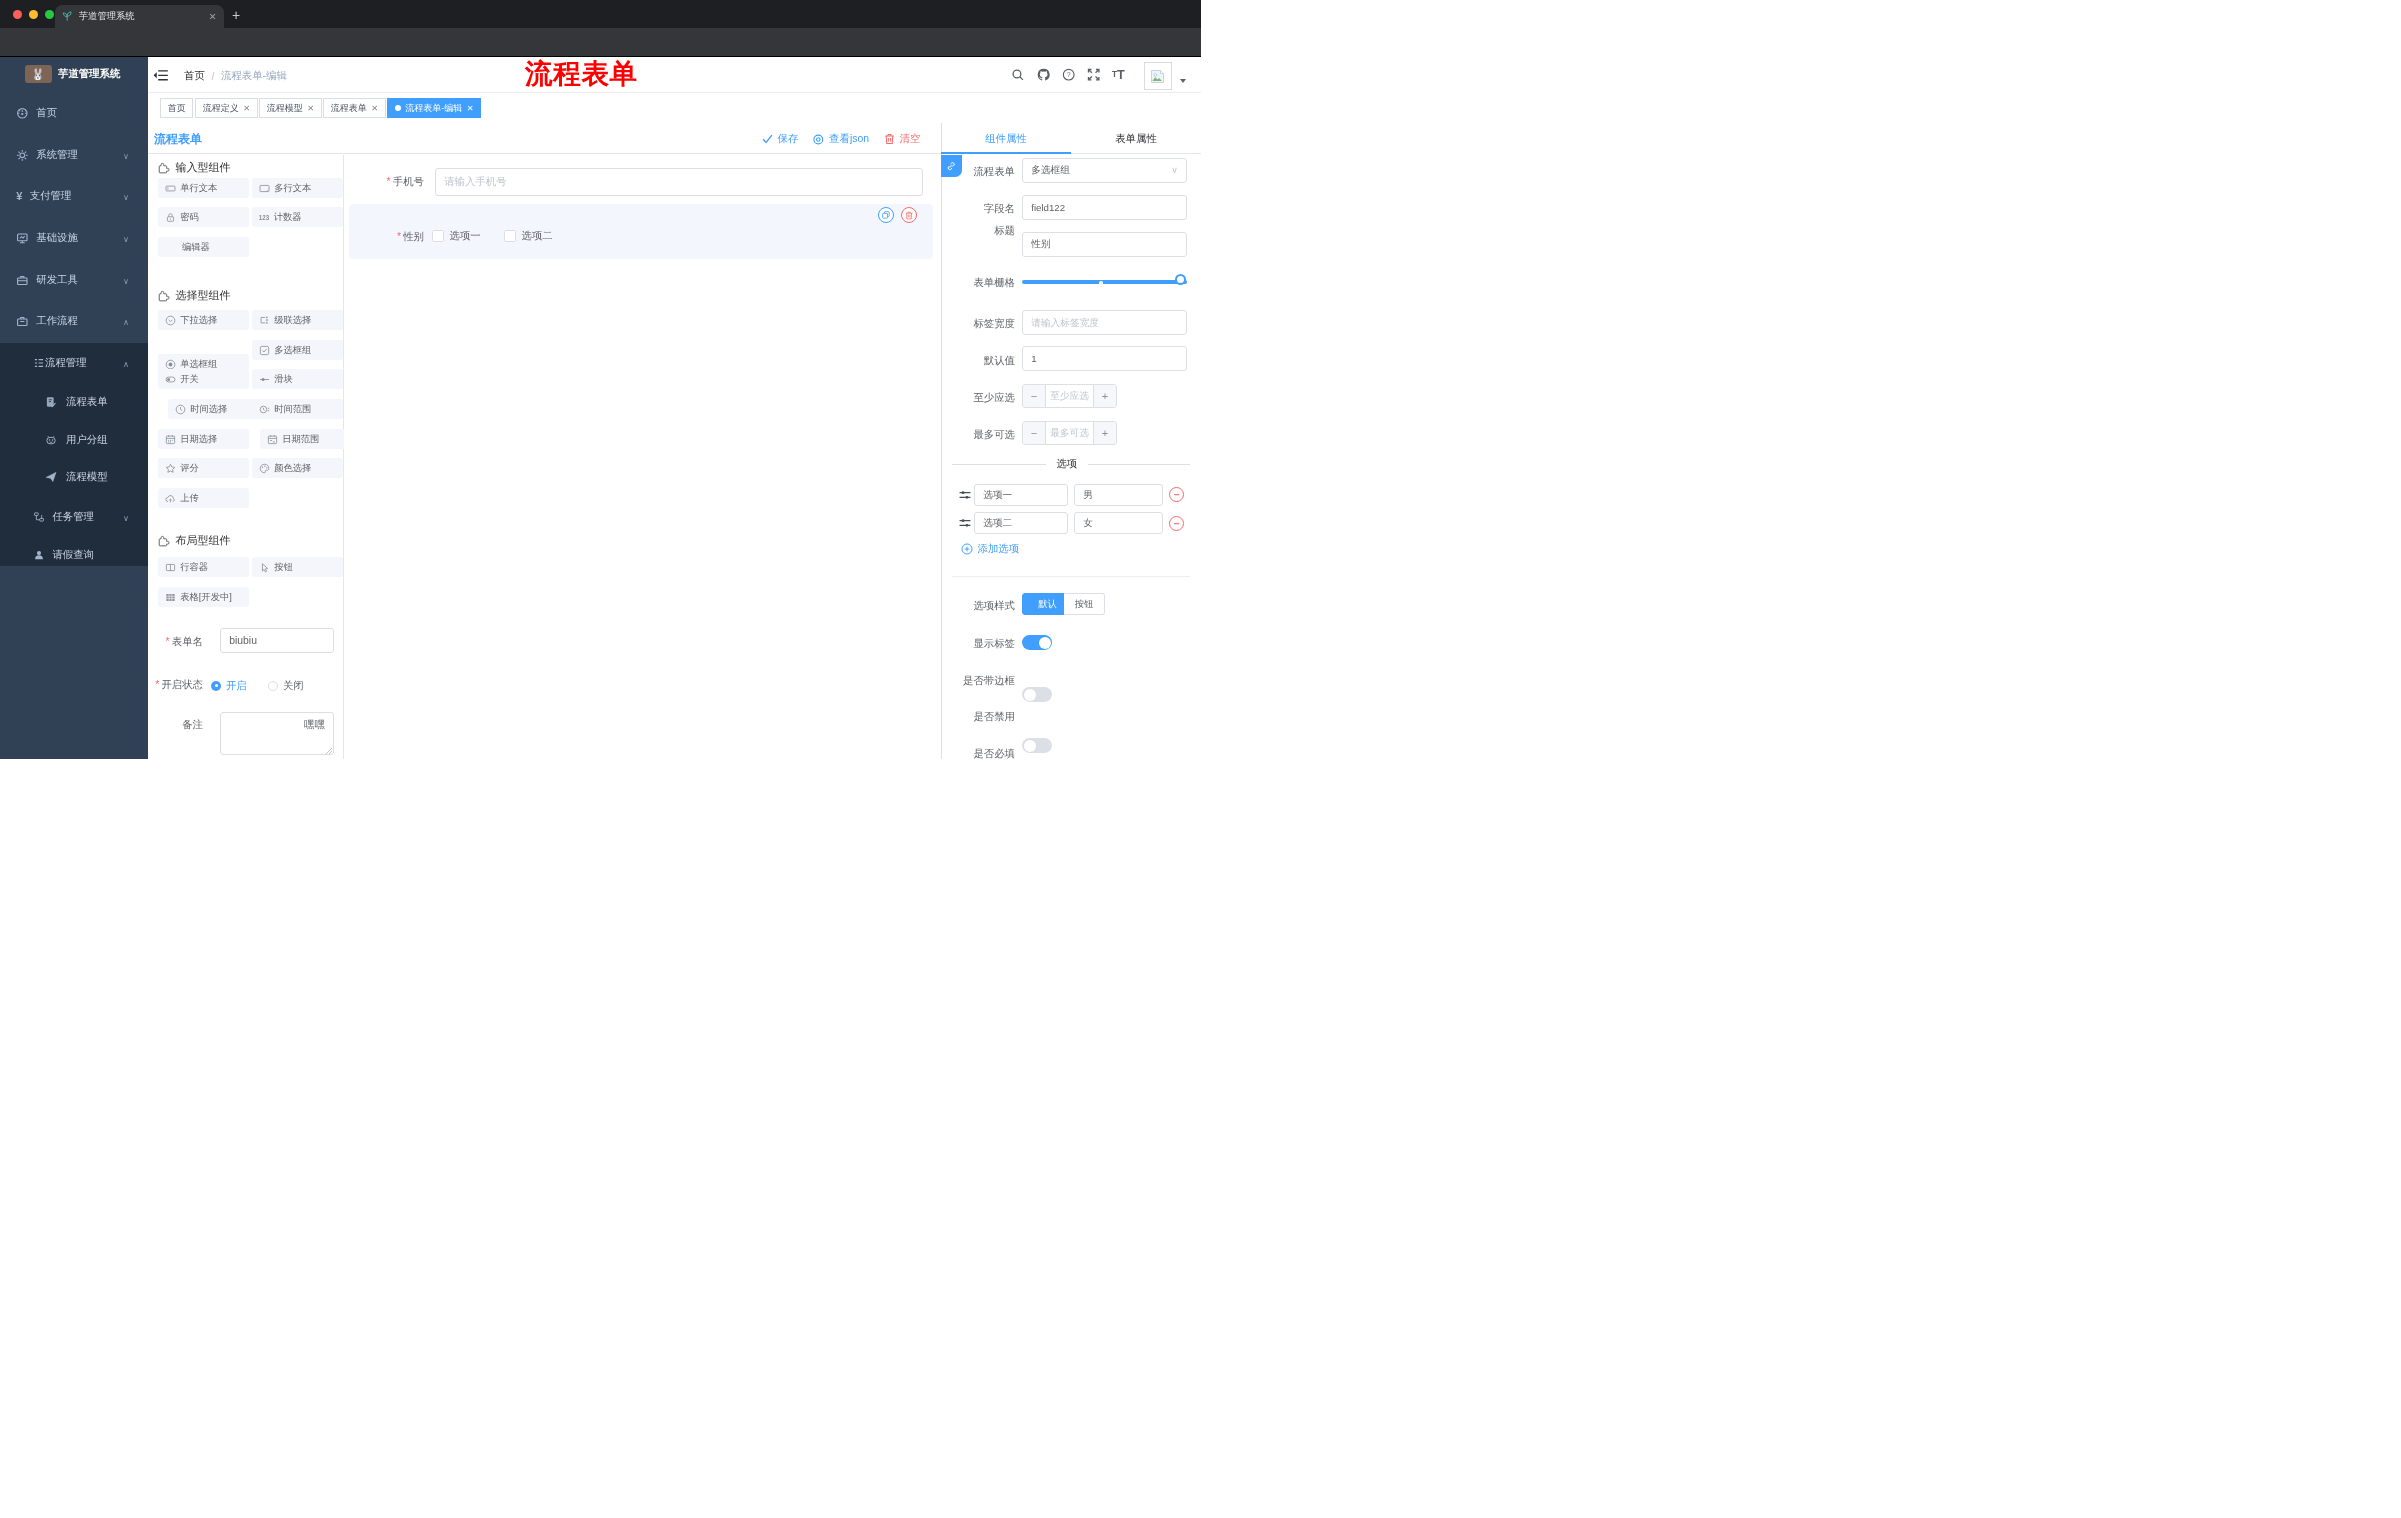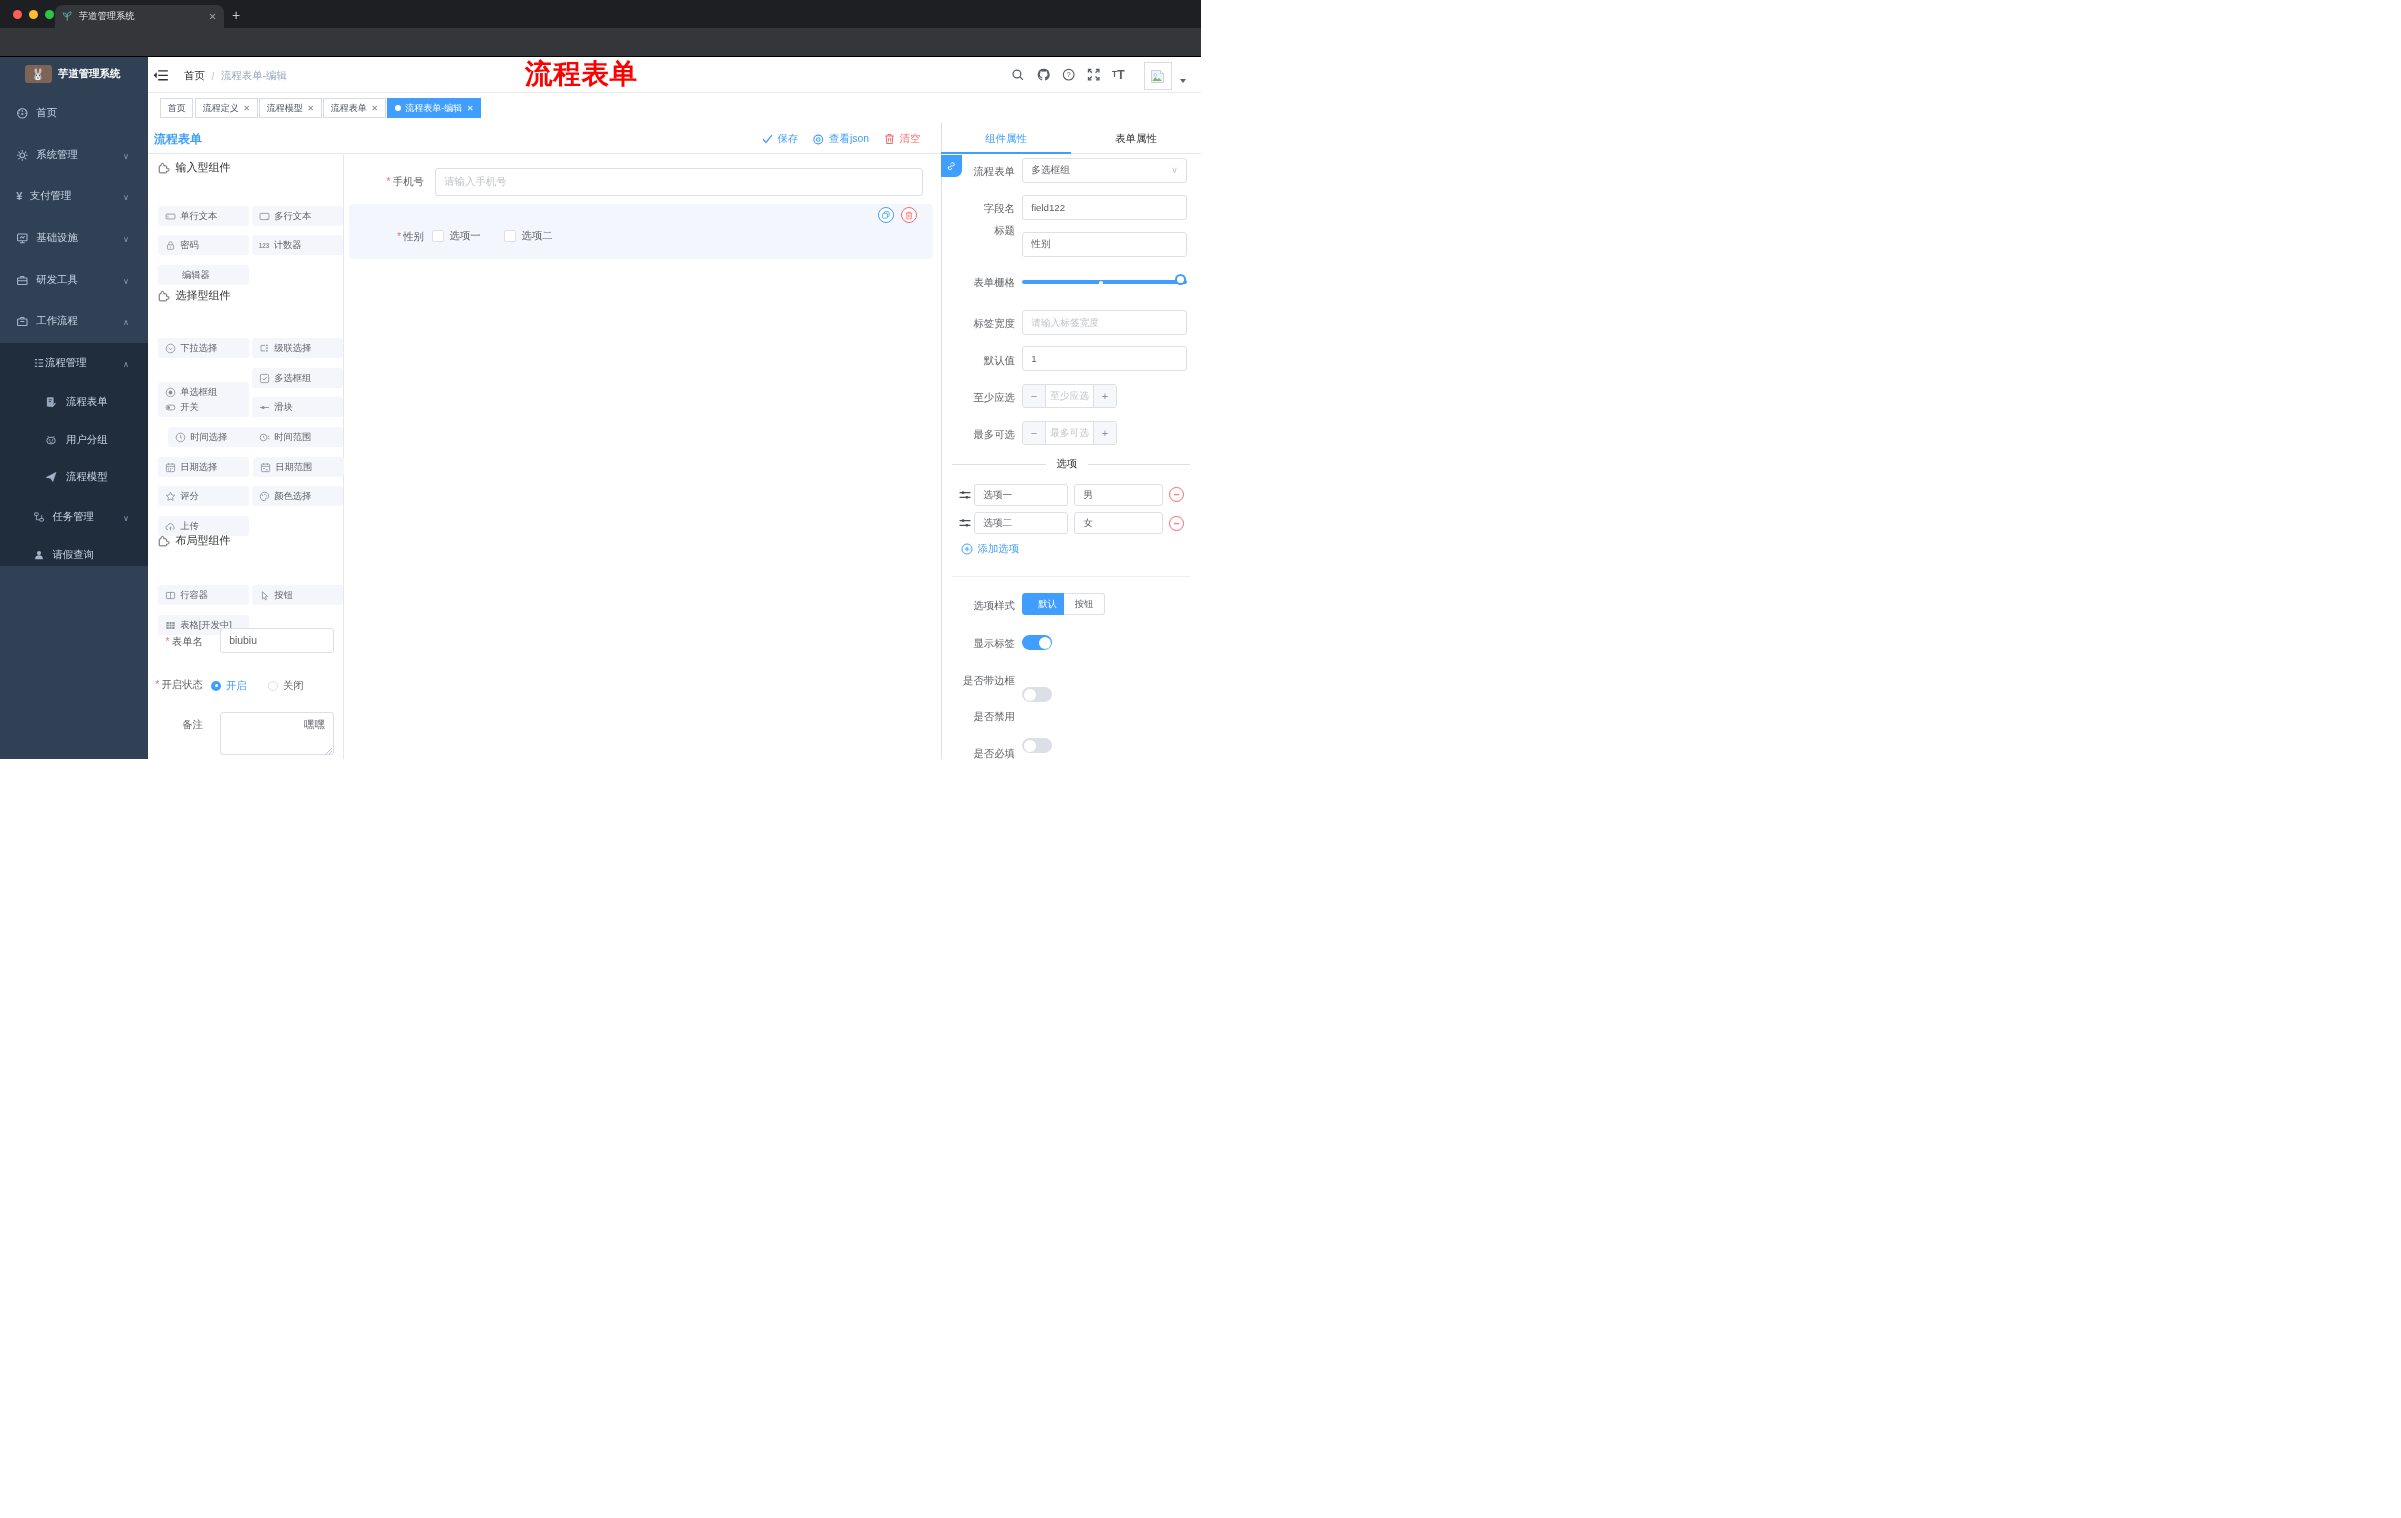--- a/index.html
+++ b/index.html
@@ -70,21 +70,21 @@
   .blue{color:#409eff;}
   .red{color:#f56c6c;}
 
   
   .palette{left:148px;top:155px;width:196px;height:605px;background:#fff;border-right:0.7px solid #e4e7ed;}
   .canvas{left:344px;top:155px;width:597px;height:605px;background:#fff;}
   .inspector{left:941px;top:123px;width:260px;height:636px;background:#fff;border-left:0.7px solid #dcdfe6;}
 
   .psec{color:#303133;font-size:11px;gap:6px;}
   .pitem{width:91px;height:20px;background:#f4f6fb;border-radius:3px;color:#606266;font-size:9.3px;
-         padding-left:6.7px;gap:4.5px;cursor:move;margin-top:28px;}
+         padding-left:6.7px;gap:4.5px;cursor:move;}
   .pitem .pic{color:#8a9099;flex:0 0 auto;}
   .plabel{color:#606266;font-size:10.4px;text-align:right;white-space:nowrap;}
   .req{color:#f56c6c;margin-right:2.2px;}
   .inp{border:0.7px solid #dcdfe6;border-radius:3px;background:#fff;color:#606266;font-size:9.7px;
        padding:0 8.2px;box-sizing:border-box;outline:none;font-family:inherit;}
   input.inp::placeholder,textarea.inp::placeholder{color:#c0c4cc;}
   textarea.inp{padding:4.5px 8.2px;resize:none;text-align:right;}
   .rzhandle{right:1.5px;bottom:1.5px;width:6.7px;height:6.7px;
             background:linear-gradient(135deg,transparent 50%,#c0c4cc 50%,#c0c4cc 58%,transparent 58%,transparent 72%,#c0c4cc 72%,#c0c4cc 80%,transparent 80%);}
 
@@ -573,21 +573,21 @@
         <path d="M2 6.4h12M5.2 1.8v2.4M10.8 1.8v2.4" stroke="currentColor" stroke-width="1.2"></path>
         <circle cx="5.3" cy="9" r="0.8" fill="currentColor"></circle>
         <circle cx="8" cy="9" r="0.8" fill="currentColor"></circle>
         <circle cx="10.7" cy="9" r="0.8" fill="currentColor"></circle>
         <circle cx="5.3" cy="11.5" r="0.8" fill="currentColor"></circle>
         <circle cx="8" cy="11.5" r="0.8" fill="currentColor"></circle>
       </svg>
     </span>
   <span>日期选择</span>
 </div>
-<div class="abs flex pitem" style="left:253px;top:429px">
+<div class="abs flex pitem" style="left:260px;top:429px">
   <span class="pic">
       <svg width="11" height="11" viewBox="0 0 16 16">
         <rect x="2" y="3" width="12" height="11" rx="1.3" fill="none" stroke="currentColor" stroke-width="1.2"></rect>
         <path d="M2 6.4h12M5.2 1.8v2.4M10.8 1.8v2.4M4.5 9.5h3M8.5 11.5h3" stroke="currentColor" stroke-width="1.2"></path>
       </svg>
     </span>
   <span>日期范围</span>
 </div>
 <div class="abs flex pitem" style="left:158px;top:458px">
   <span class="pic">

